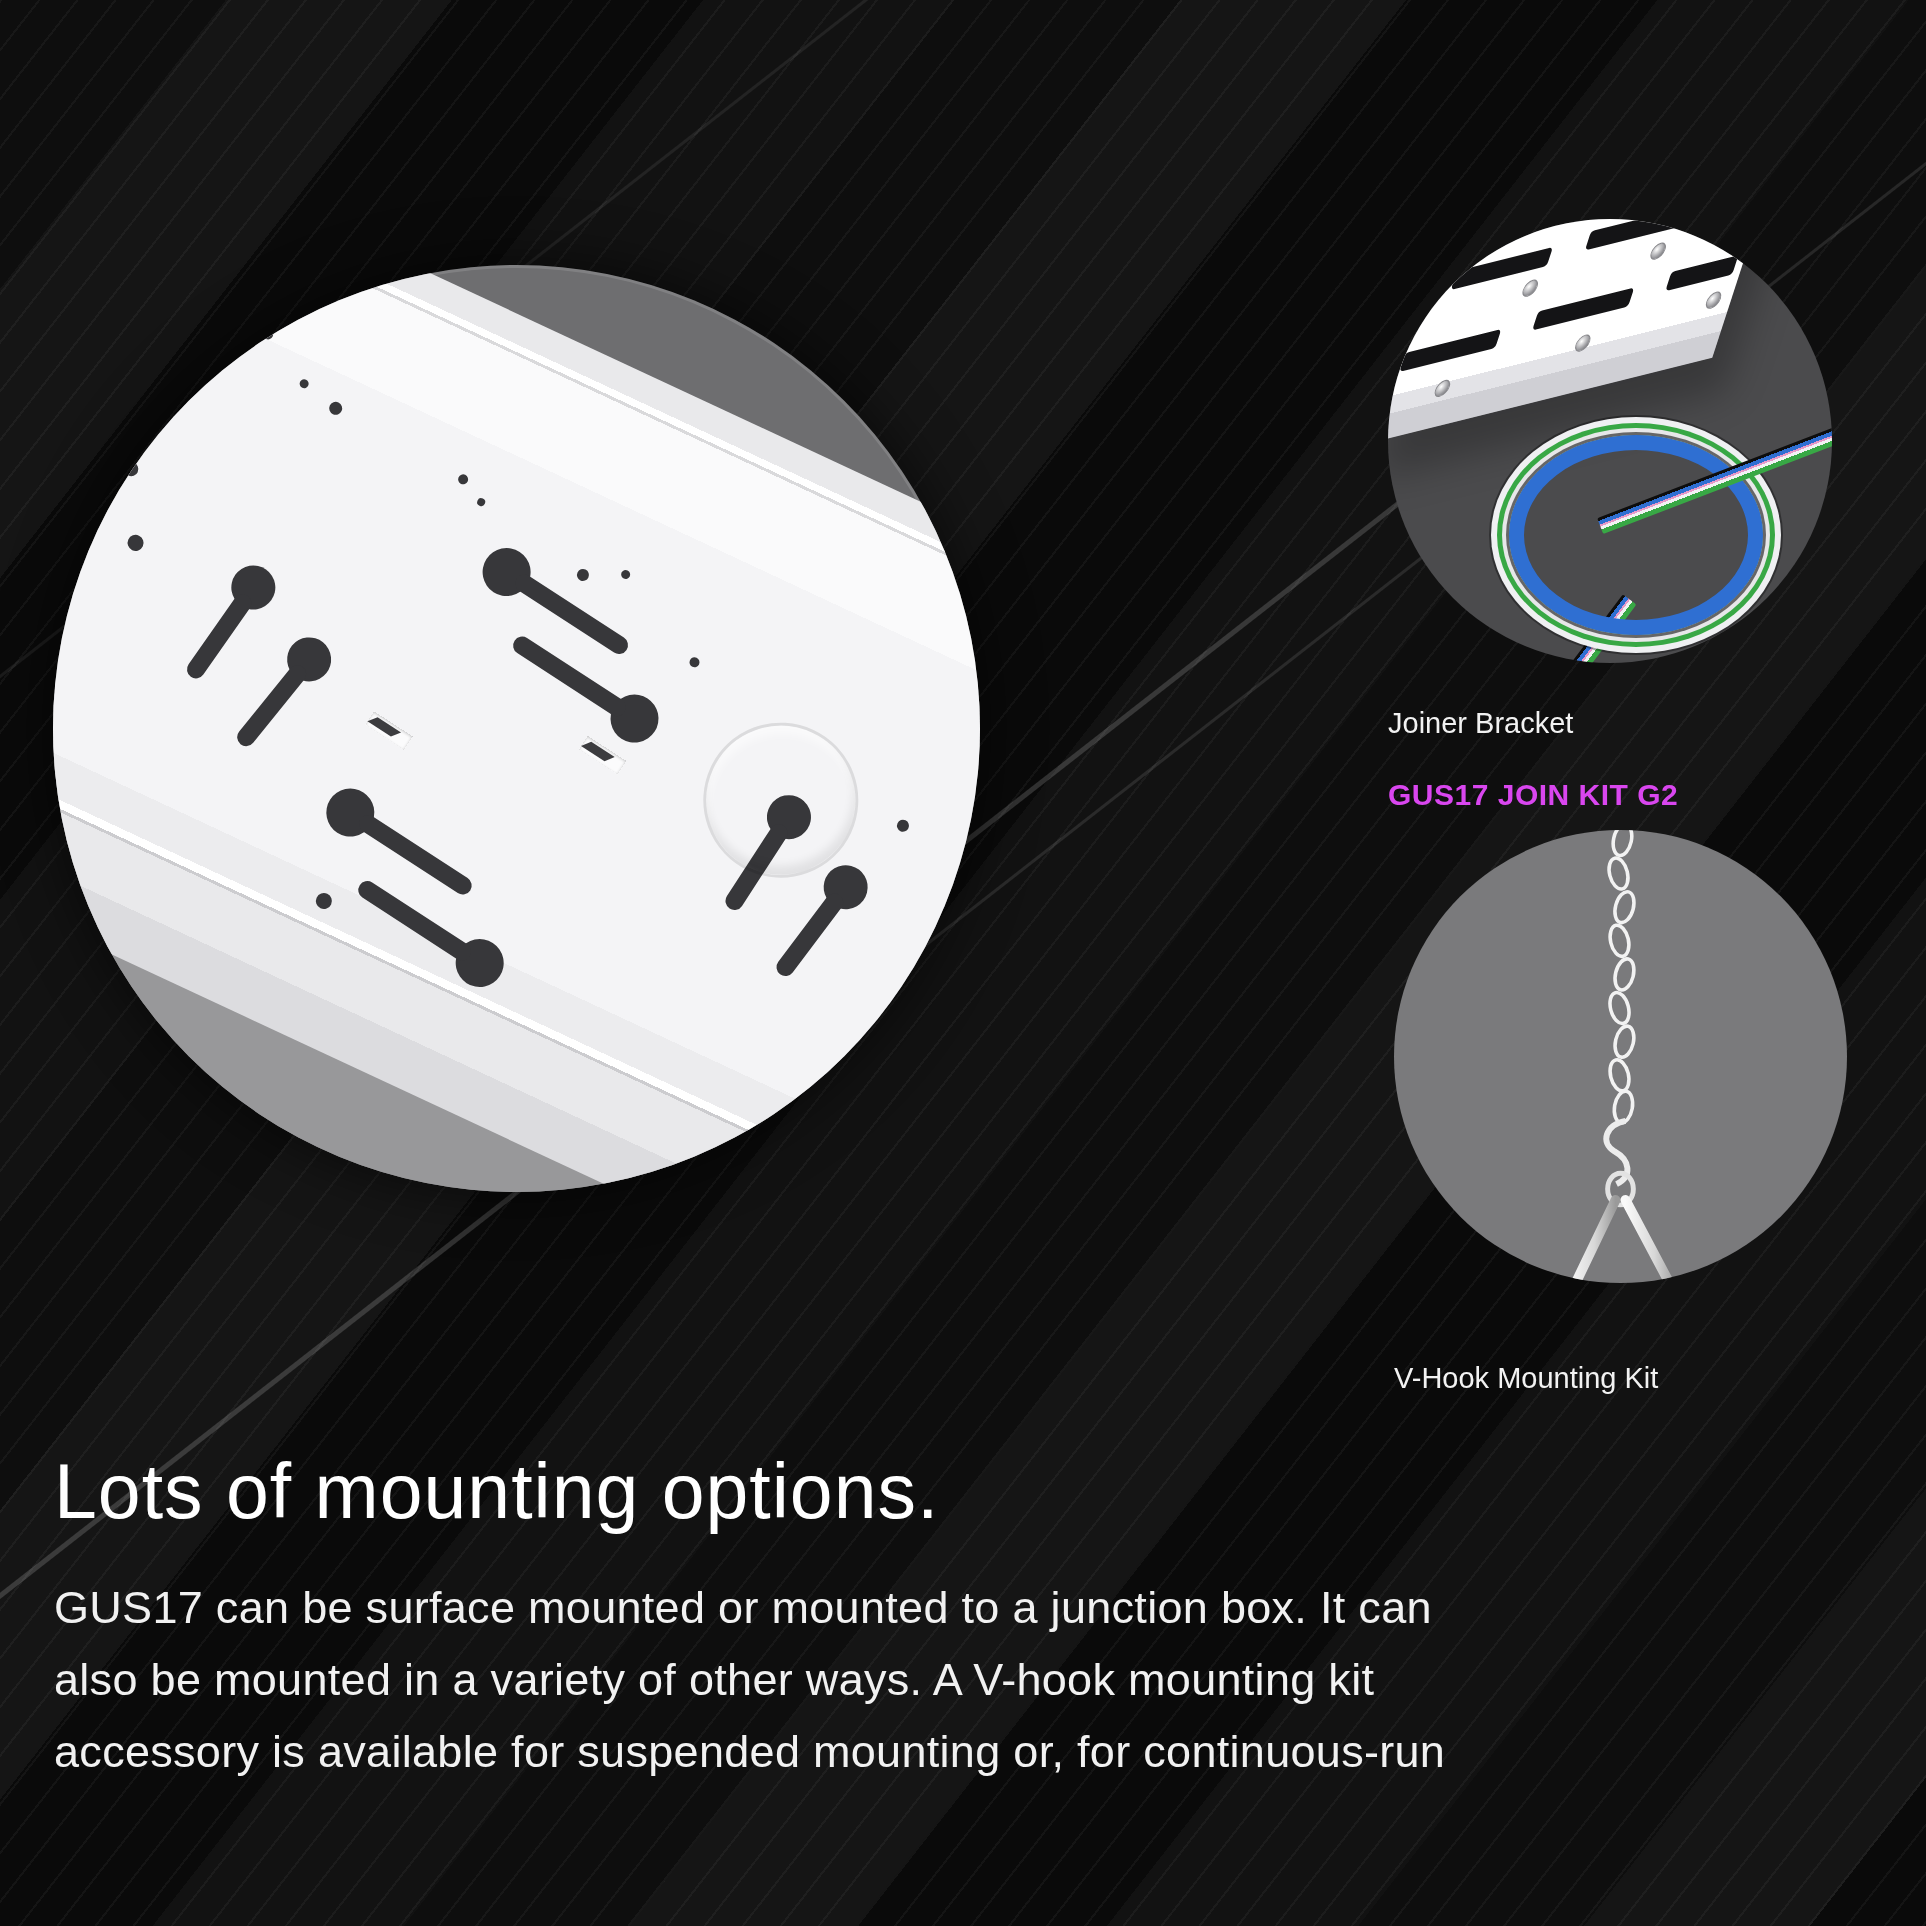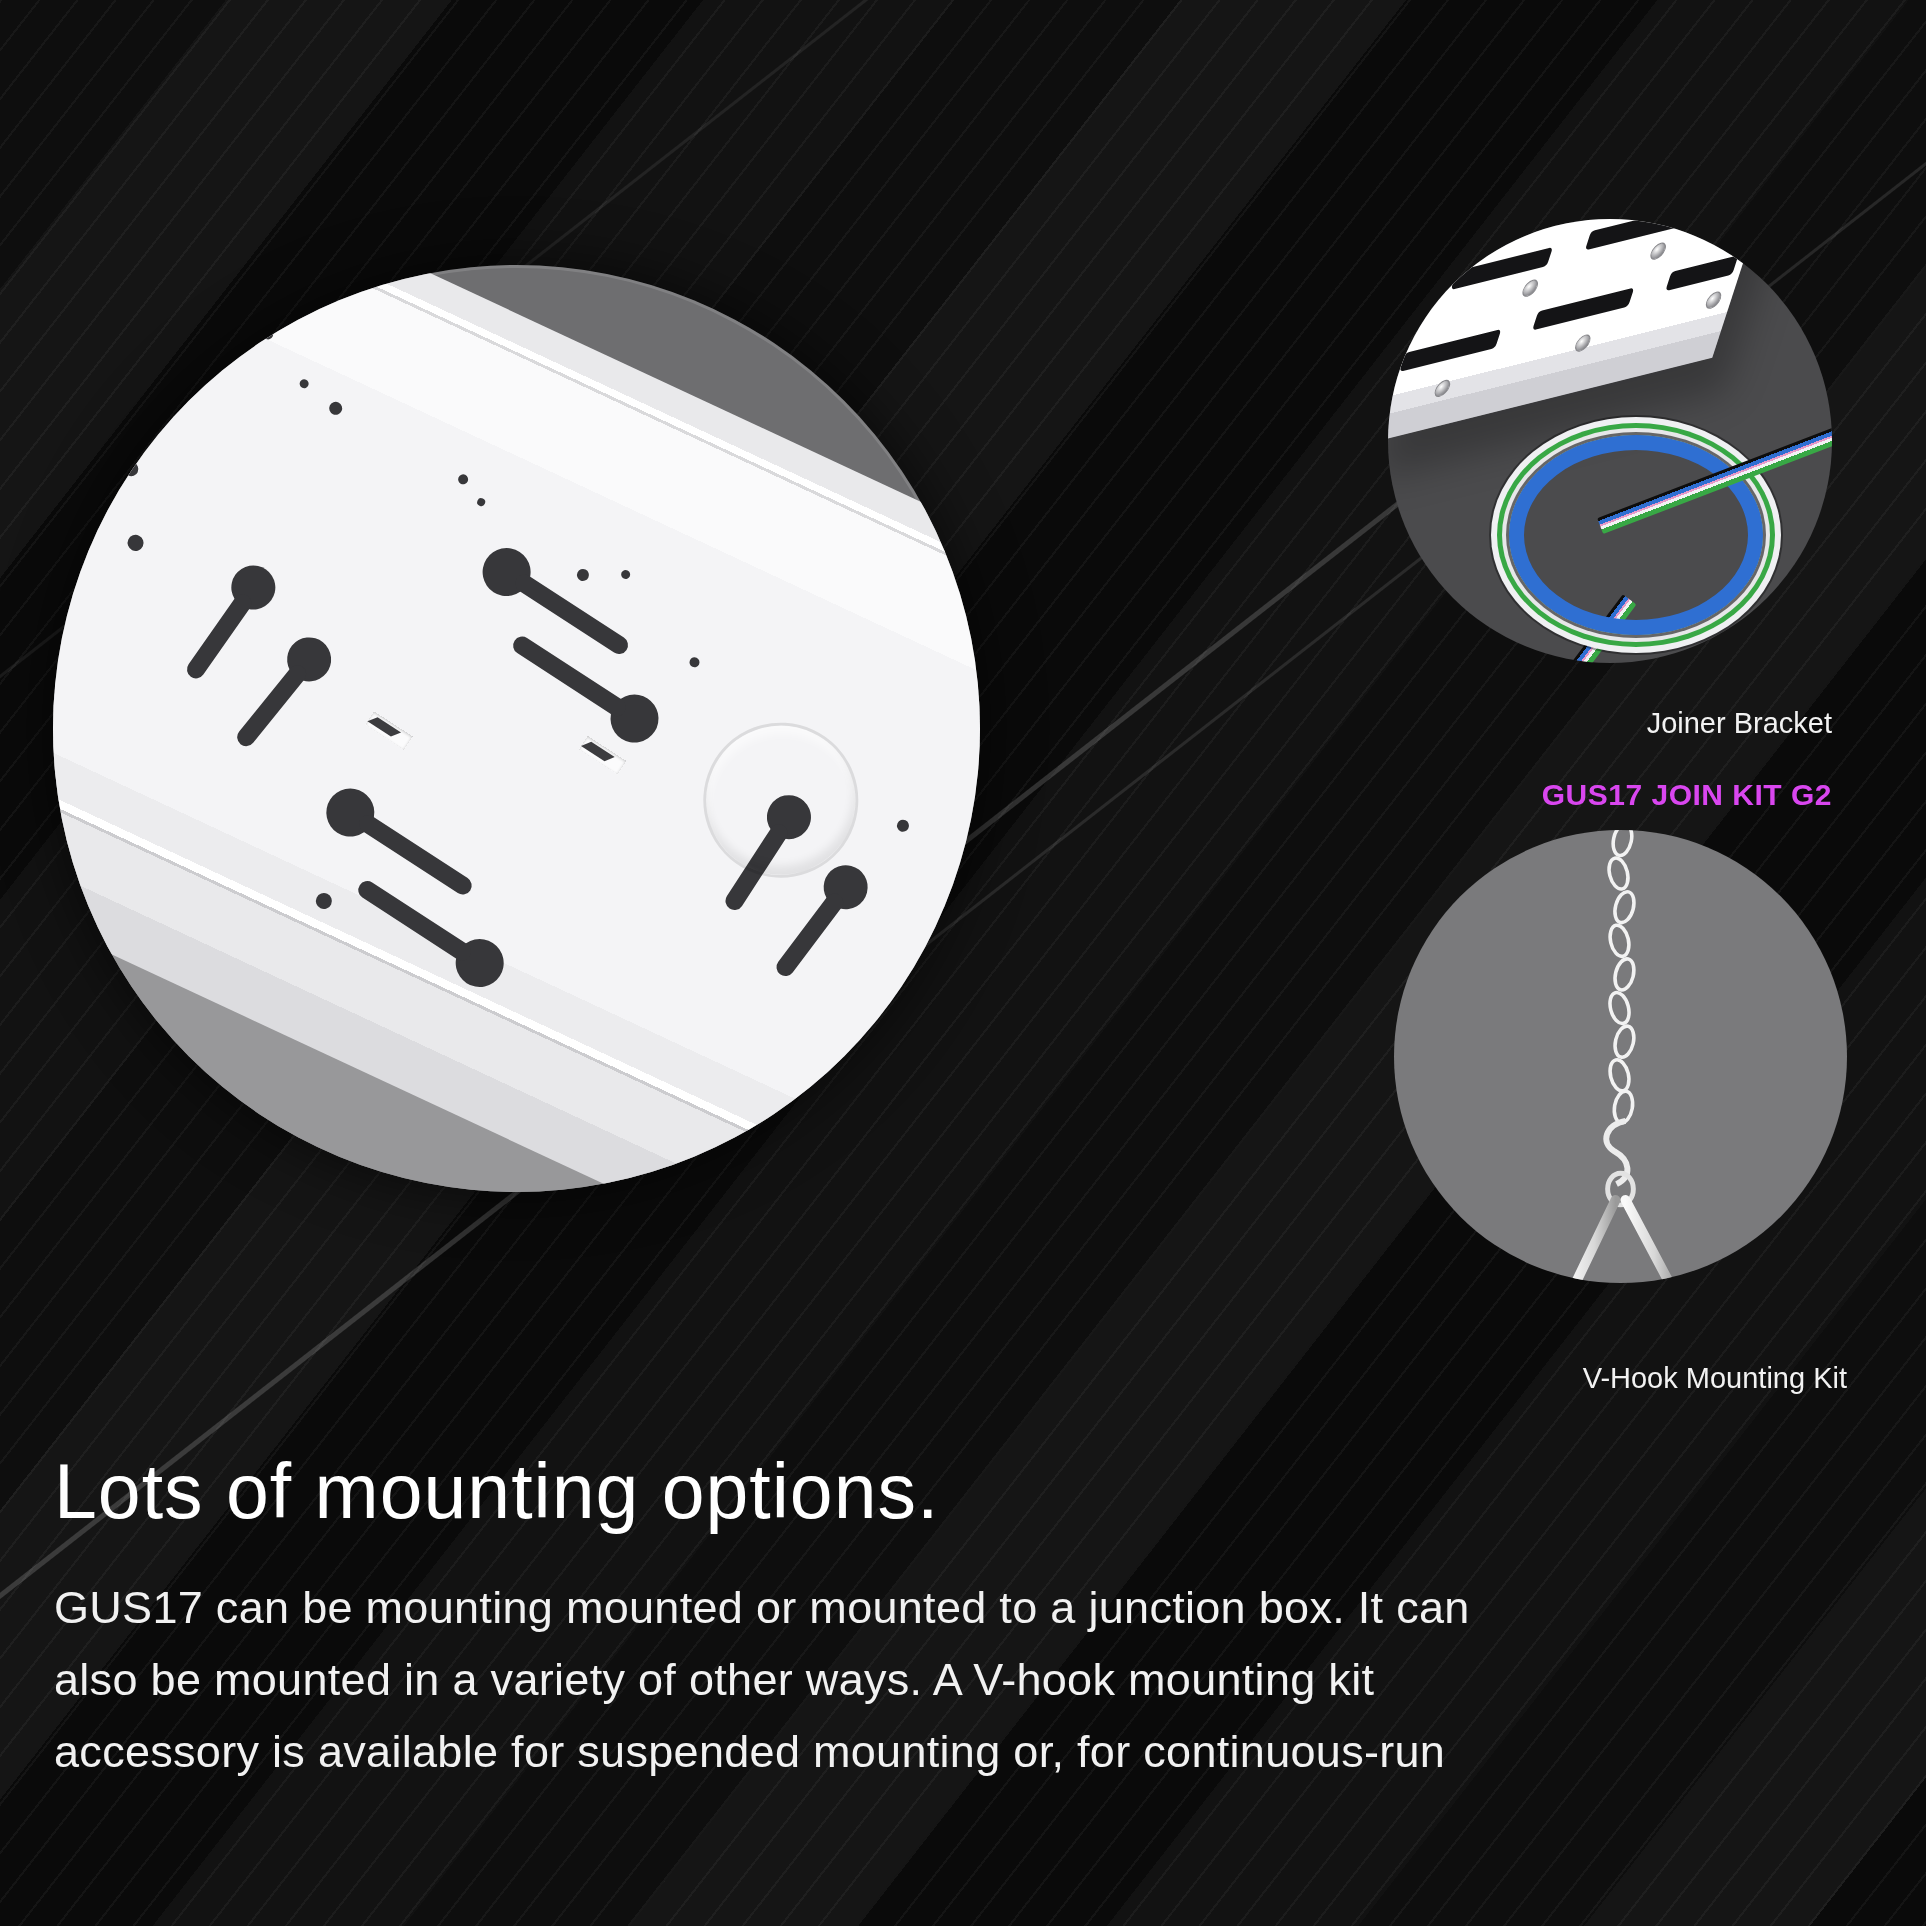--- a/index.html
+++ b/index.html
@@ -61,21 +61,21 @@
                0 0 0 18px #eff0f2, 0 0 0 20px rgba(0,0,0,0.35);}
   .ribbon{position:absolute;height:17px;border-radius:2px;
     background:linear-gradient(to bottom,#0d0d0d 0 3px,#2f6fd2 3px 7px,#e89ac9 7px 9px,#f2f2f4 9px 12px,#38a845 12px 17px);}
   .tail-right{left:203px;top:249px;width:277px;transform:rotate(-21deg);}
   .tail-left{left:91px;top:447px;width:188px;transform:rotate(-53deg);}
 
   
   .circle-vhook{left:1394px;top:830px;width:453px;height:453px;background:#7a7a7c;}
 
   
-  .caption{position:absolute;z-index:3;text-align:right;color:#f2f2f2;}
+  .caption{position:absolute;z-index:3;text-align:left;color:#f2f2f2;}
   .caption .cap-name{font-size:29px;line-height:37px;font-weight:400;}
   .caption .cap-sku{font-size:30px;line-height:38px;font-weight:700;color:#d946ef;letter-spacing:0.5px;margin-top:34px;}
   .caption-joiner{left:1388px;top:705px;width:444px;}
   .caption-vhook{left:1394px;top:1360px;width:453px;}
 
   
   .heading{position:absolute;left:54px;top:1447px;z-index:3;color:#ffffff;
     font-size:77px;font-weight:500;letter-spacing:1px;}
   .body{position:absolute;left:54px;top:1572px;z-index:3;color:#f1f1f1;
     font-size:45px;line-height:72px;font-weight:400;letter-spacing:0.3px;}
@@ -196,18 +196,18 @@
   <div class="caption caption-joiner">
     <div class="cap-name">Joiner Bracket</div>
     <div class="cap-sku">GUS17 JOIN KIT G2</div>
   </div>
   <div class="caption caption-vhook">
     <div class="cap-name">V-Hook  Mounting Kit</div>
   </div>
 
   <div class="heading">Lots of mounting options.</div>
   <div class="body">
-    <div>GUS17 can be mounting mounted or mounted to a junction box. It can</div>
+    <div>GUS17 can be surface mounted or mounted to a junction box. It can</div>
     <div>also be mounted in a variety of other ways. A V-hook mounting kit</div>
     <div>accessory is available for suspended mounting or, for continuous-run</div>
   </div>
 </div>
 
 
 </body></html>

